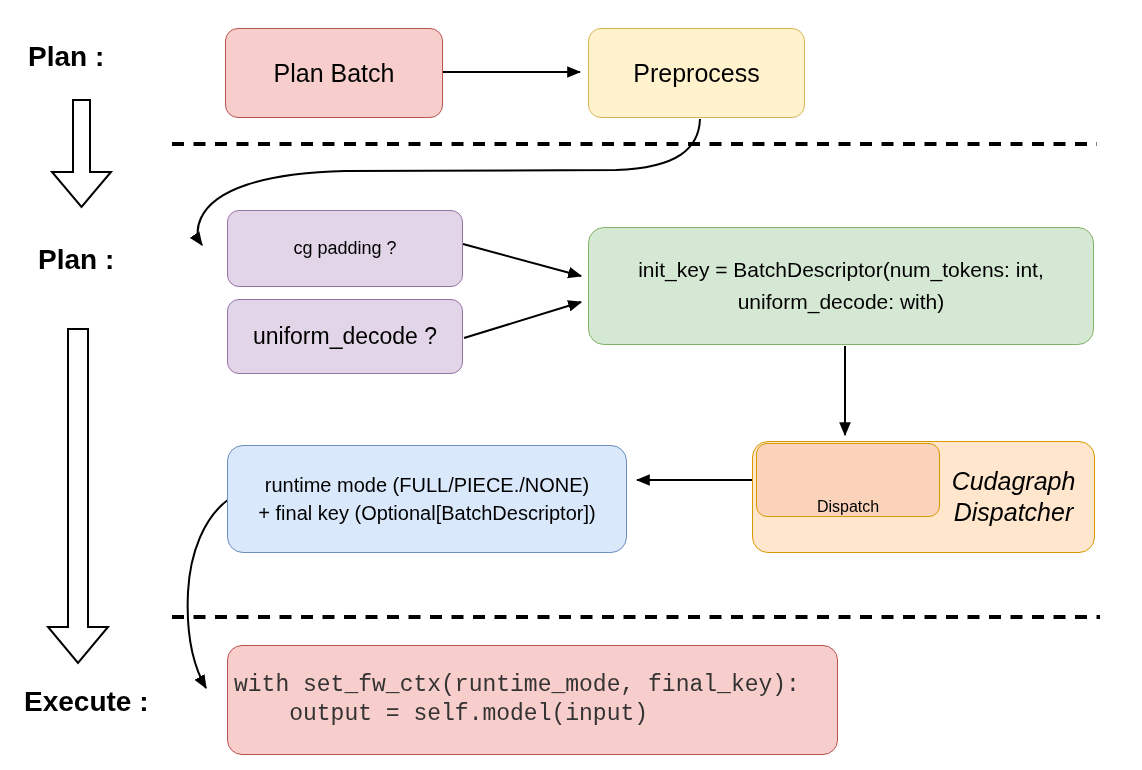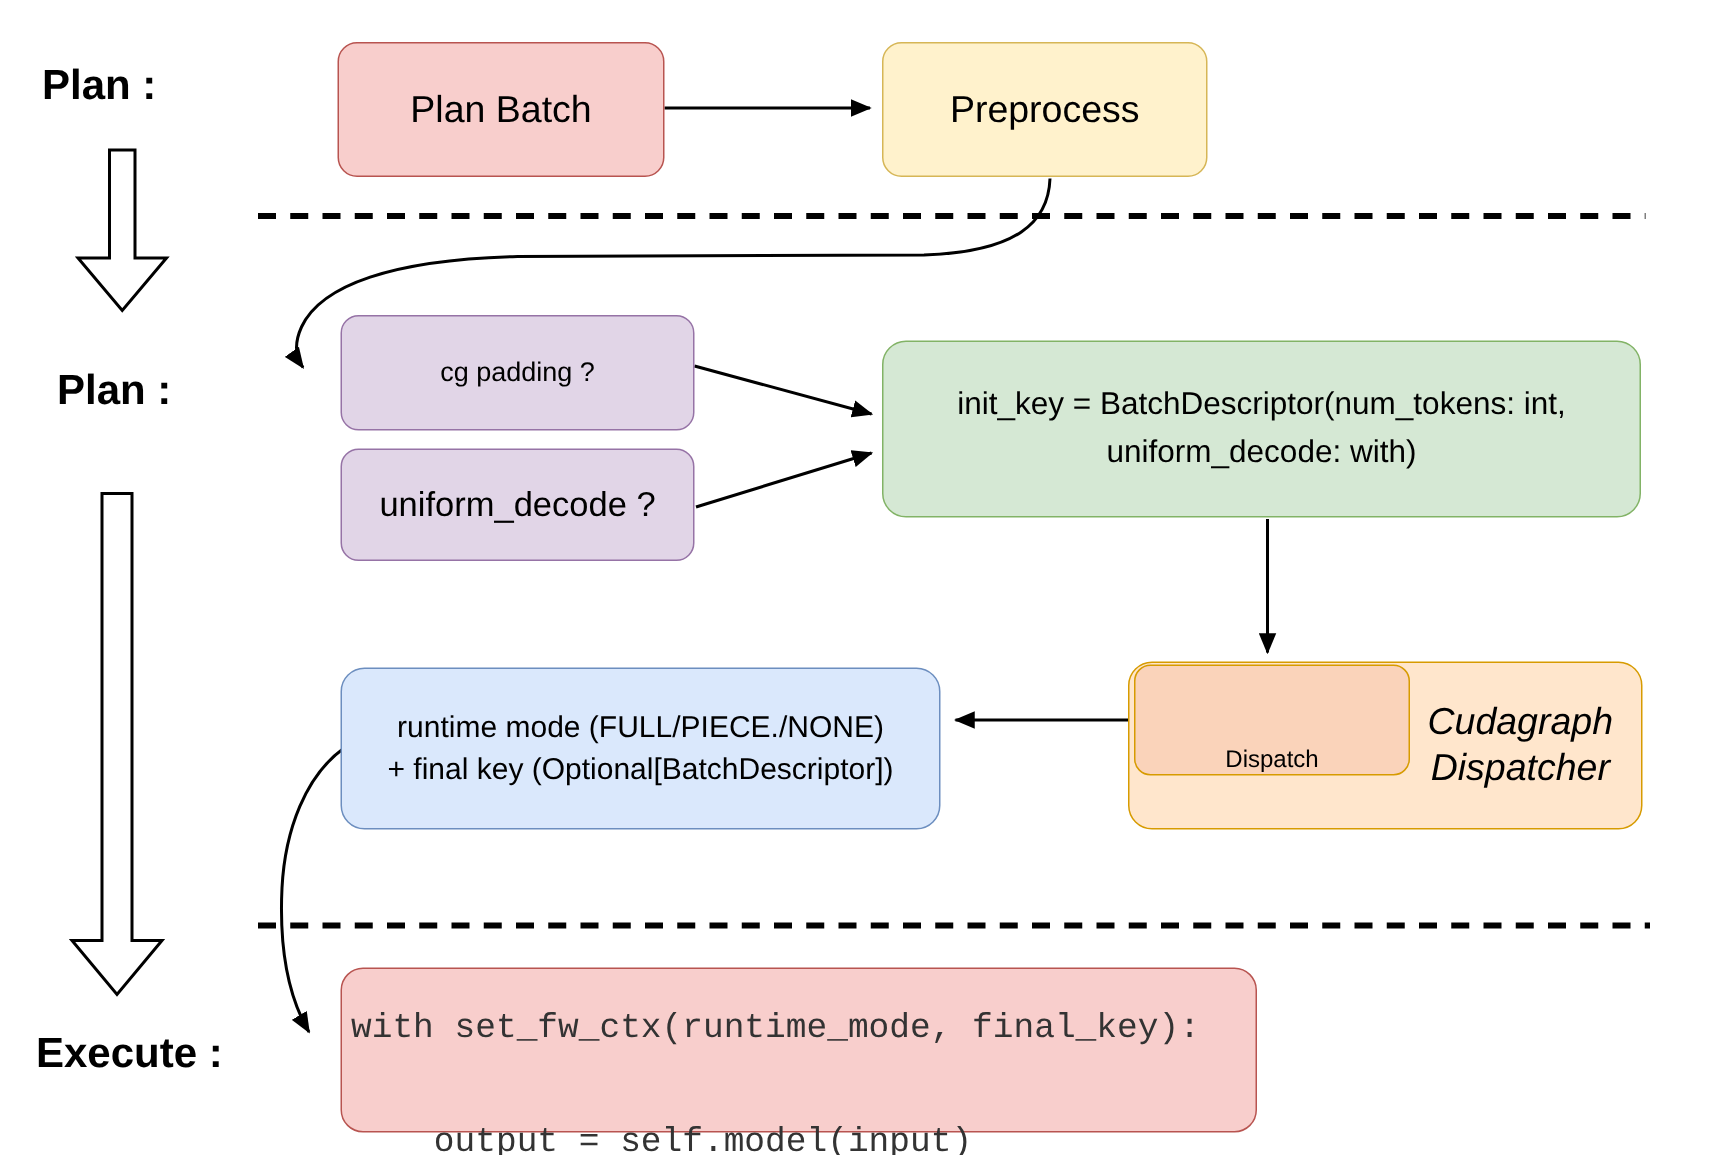--- a/index.html
+++ b/index.html
@@ -80,21 +80,21 @@
   .n-execute-code{
     left:227px;top:645px;width:611px;height:110px;
     background:#F8CECC;border:1.5px solid #B85450;border-radius:15px;
     align-items:flex-start;
     padding-left:6px;
     font-family:"Liberation Mono", monospace;
     font-size:23px;line-height:29px;
     color:#333333;
     text-align:left;
   }
-  .code-line{white-space:pre;margin-top:47px;}
+  .code-line{white-space:pre;}
   .line{display:block;}
 </style>
 </head>
 <body>
 
 <div id="canvas">
 
   <svg id="connectors" width="1142" height="770" viewBox="0 0 1142 770">
     <defs>
       <marker id="ah" viewBox="0 0 12 10" refX="11" refY="5" markerWidth="7" markerHeight="6" orient="auto-start-reverse">

